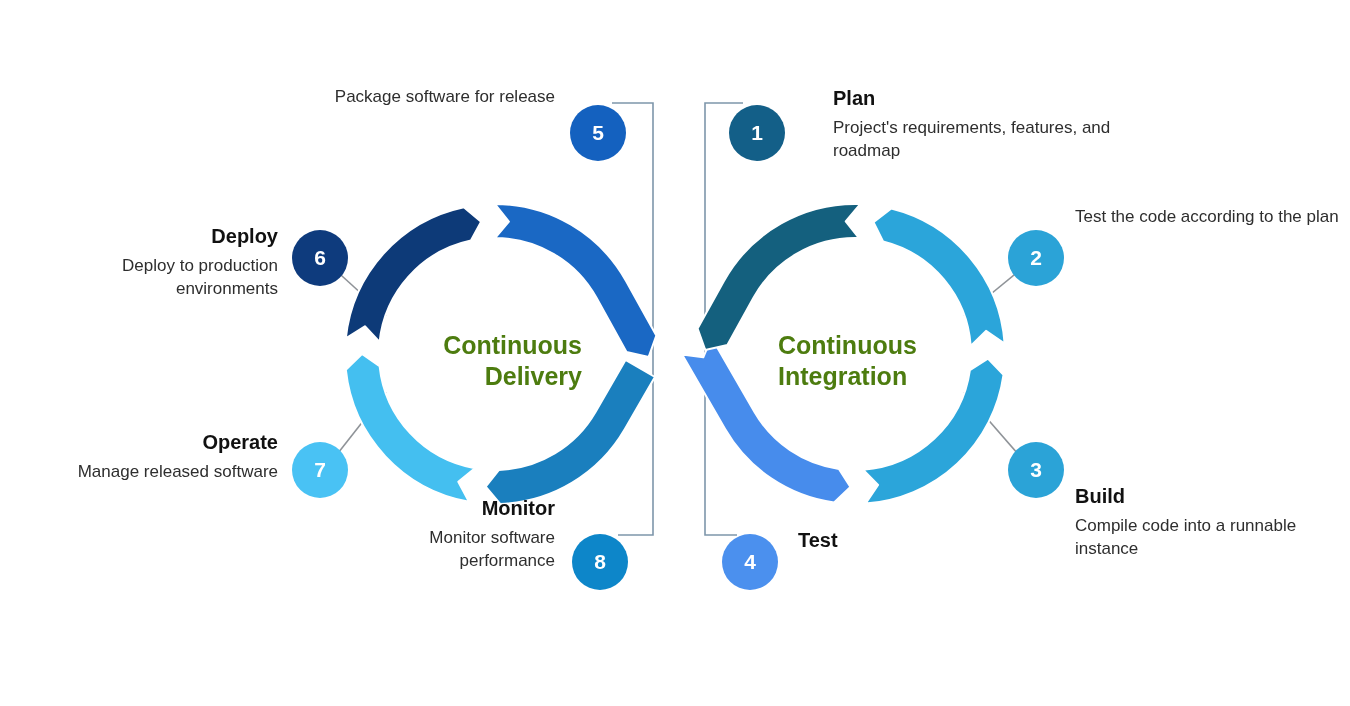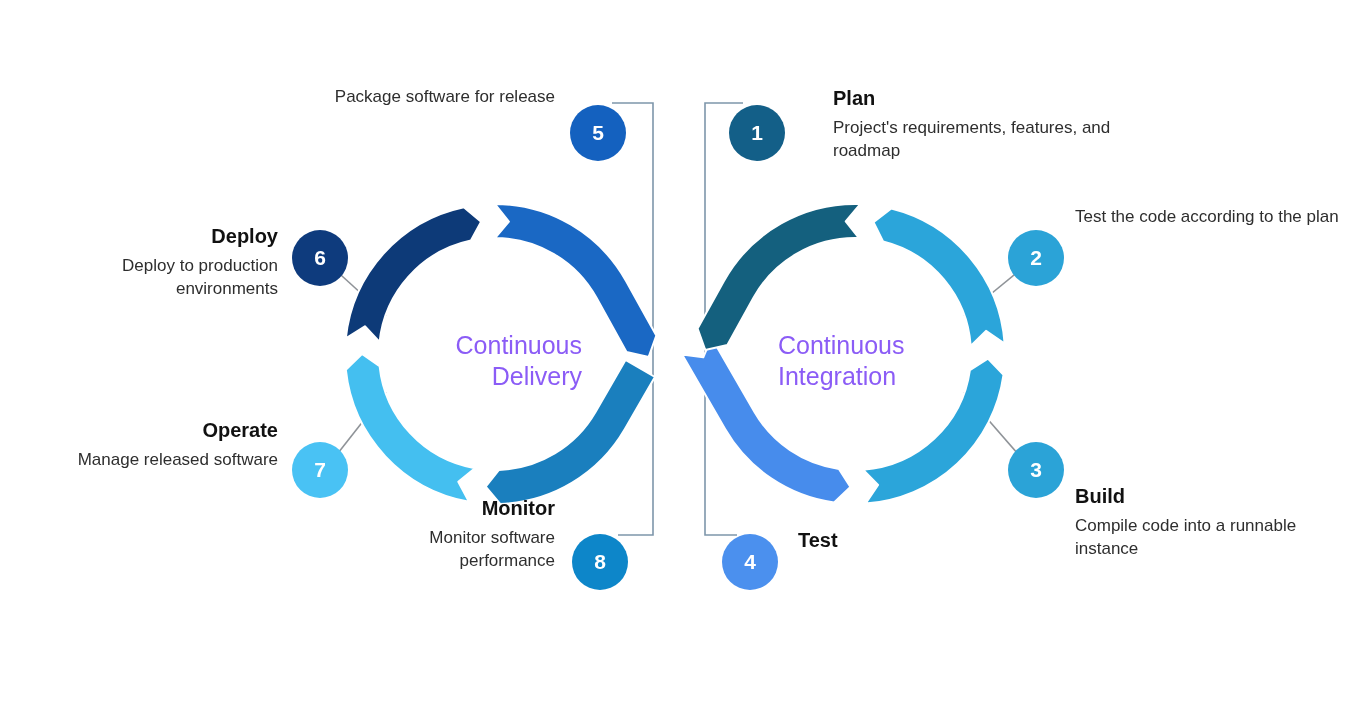--- a/index.html
+++ b/index.html
@@ -11,32 +11,32 @@
   .num-circle{
     position:absolute;width:56px;height:56px;border-radius:50%;
     color:#fff;font-weight:700;font-size:21px;
     display:flex;align-items:center;justify-content:center;
   }
   .stage{position:absolute;}
   .stage-title{font-size:20px;font-weight:700;color:#111;line-height:1.2;margin-bottom:7px;}
   .stage-desc{font-size:17px;color:#2e2e2e;line-height:1.35;}
   .align-right{text-align:right;}
   .center-label{
-    position:absolute;font-size:25px;font-weight:400;color:#8b5cf6;
+    position:absolute;font-size:25px;font-weight:700;color:#4d7c0f;
     line-height:1.22;white-space:pre-line;width:240px;
   }
   .center-left{left:342px;top:330px;text-align:right;}
   .center-right{left:778px;top:330px;text-align:left;}
 
   
   .stage-release{left:315px;top:86px;width:240px;}
   .stage-plan{left:798px;top:86px;width:280px;margin-left:35px;}
   .stage-deploy{left:48px;top:224px;width:230px;}
   .stage-code{left:1075px;top:206px;width:265px;}
-  .stage-operate{left:8px;top:418px;width:270px;}
+  .stage-operate{left:8px;top:430px;width:270px;}
   .stage-build{left:1075px;top:436px;width:240px;margin-top:48px;}
   .stage-monitor{left:335px;top:496px;width:220px;}
   .stage-test{left:798px;top:528px;width:280px;}
 
   
   .circle-plan{left:729px;top:105px;}
   .circle-code{left:1008px;top:230px;}
   .circle-build{left:1008px;top:442px;}
   .circle-test{left:722px;top:534px;}
   .circle-release{left:570px;top:105px;}

